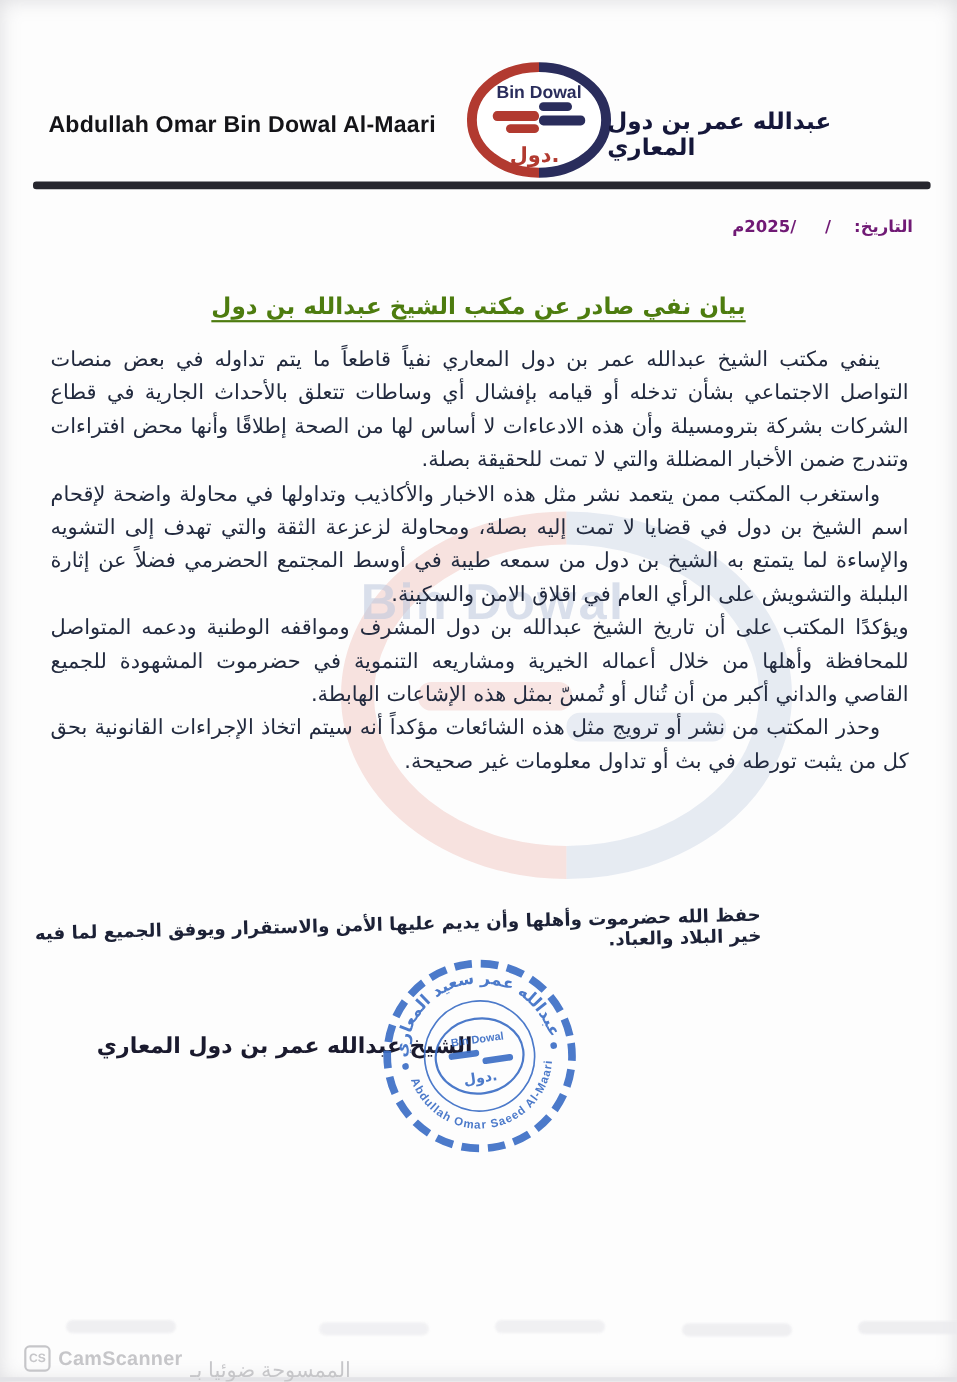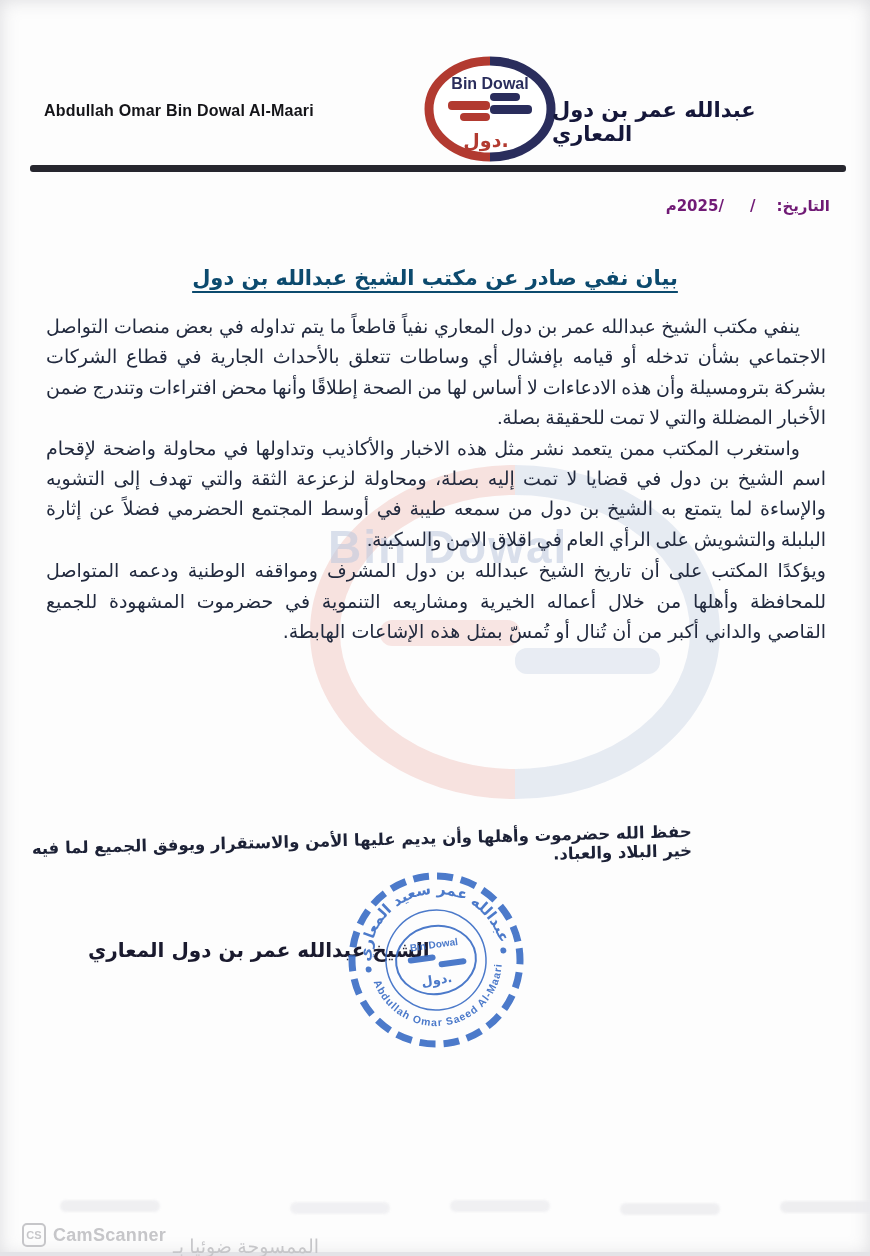--- a/index.html
+++ b/index.html
@@ -6,50 +6,50 @@
   body{
     width:870px;height:1256px;position:relative;overflow:hidden;
     background:#fdfdfd;
     font-family:"DejaVu Sans",sans-serif;
     box-shadow:inset 0 0 18px rgba(120,120,130,.25);
   }
   
   .name-en{
     position:absolute;left:44px;top:102px;width:370px;
     font-family:"Liberation Sans",sans-serif;
-    font-size:16px;font-weight:bold;color:#141418;letter-spacing:.2px;
+    font-size:21px;font-weight:bold;color:#141418;letter-spacing:.2px;
   }
   .name-ar{
     position:absolute;right:38px;top:98px;width:280px;
     direction:rtl;text-align:left;
     font-size:21px;font-weight:bold;color:#15173a;
   }
   .logo{position:absolute;left:424px;top:55px;width:132px;height:108px;}
   .rule{
     position:absolute;left:30px;top:165px;width:816px;height:7px;
     background:#26262e;border-radius:3px;
   }
   .date-line{
     position:absolute;right:40px;top:197px;
     direction:rtl;white-space:pre;
     font-size:15px;font-weight:bold;color:#701a75;
   }
   
   .doc-title{
     position:absolute;left:0;right:0;top:266px;text-align:center;
-    direction:rtl;font-size:21px;font-weight:bold;color:#0c4a6e;
+    direction:rtl;font-size:21px;font-weight:bold;color:#4d7c0f;
     text-decoration:underline;text-underline-offset:6px;text-decoration-thickness:2px;
   }
   .body-text{
     position:absolute;left:46px;right:44px;top:312px;z-index:2;
     direction:rtl;text-align:justify;
     font-size:19px;line-height:1.6;color:#222a3e;
   }
   .body-text p{margin:0;}
-  .body-text p.indent{text-indent:26px;font-family:Liberation Serif, serif;}
+  .body-text p.indent{text-indent:26px;}
   
   .watermark{
     position:absolute;left:290px;top:462px;width:450px;height:340px;
     z-index:1;pointer-events:none;opacity:.55;
   }
   .wm-text-en{
     position:absolute;left:38px;top:58px;width:100%;
     font-family:"Liberation Sans",sans-serif;
     font-size:46px;font-weight:bold;color:rgba(135,155,195,.55);letter-spacing:2px;
   }
@@ -128,20 +128,21 @@
 <div class="rule"></div>
 
 <div class="date-line">التاريخ:    /     /2025م</div>
 
 <div class="doc-title">بيان نفي صادر عن مكتب الشيخ عبدالله بن دول</div>
 
 <div class="body-text">
   <p class="indent">ينفي مكتب الشيخ عبدالله عمر بن دول المعاري نفياً قاطعاً ما يتم تداوله في بعض منصات التواصل الاجتماعي بشأن تدخله أو قيامه بإفشال أي وساطات تتعلق بالأحداث الجارية في قطاع الشركات بشركة بترومسيلة وأن هذه الادعاءات لا أساس لها من الصحة إطلاقًا وأنها محض افتراءات وتندرج ضمن الأخبار المضللة والتي لا تمت للحقيقة بصلة.</p>
   <p class="indent">واستغرب المكتب ممن يتعمد نشر مثل هذه الاخبار والأكاذيب وتداولها في محاولة واضحة لإقحام اسم الشيخ بن دول في قضايا لا تمت إليه بصلة، ومحاولة لزعزعة الثقة والتي تهدف إلى التشويه والإساءة لما يتمتع به الشيخ بن دول من سمعه طيبة في أوسط المجتمع الحضرمي فضلاً عن إثارة البلبلة والتشويش على الرأي العام في اقلاق الامن والسكينة.</p>
   <p>ويؤكدًا المكتب على أن تاريخ الشيخ عبدالله بن دول المشرف ومواقفه الوطنية ودعمه المتواصل للمحافظة وأهلها من خلال أعماله الخيرية ومشاريعه التنموية في حضرموت المشهودة للجميع القاصي والداني أكبر من أن تُنال أو تُمسّ بمثل هذه الإشاعات الهابطة.</p>
+  <p class="indent">وحذر المكتب من نشر أو ترويج مثل هذه الشائعات مؤكداً أنه سيتم اتخاذ الإجراءات القانونية بحق كل من يثبت تورطه في بث أو تداول معلومات غير صحيحة.</p>
 </div>
 
 <div class="prayer">حفظ الله حضرموت وأهلها وأن يديم عليها الأمن والاستقرار ويوفق الجميع لما فيه خير البلاد والعباد.</div>
 
 <div class="signature">الشيخ عبدالله عمر بن دول المعاري</div>
 
 <div class="stamp">
   <svg width="180" height="184" viewBox="0 0 180 184">
     <defs>
       <path id="topArc" d="M 24 92 A 66 66 0 0 1 156 92"></path>

